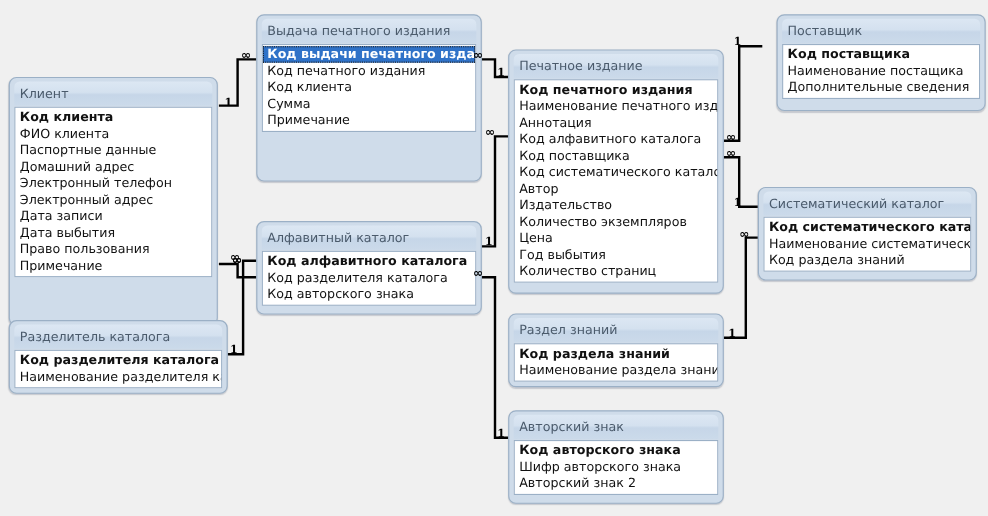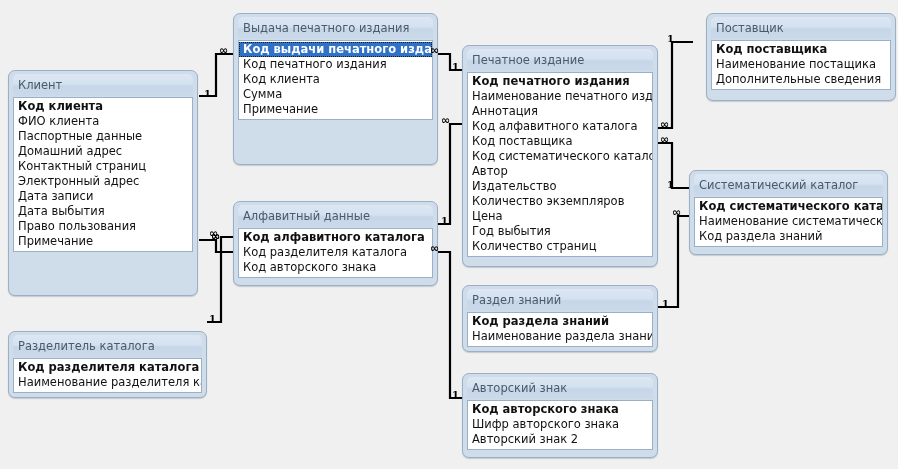--- a/index.html
+++ b/index.html
@@ -87,21 +87,21 @@
       <path d="M 658 307 L 678 307 L 678 216 L 689 216" fill="none" stroke="#000000" stroke-width="2.2"></path>
     </svg>
   <div id="tables-layer">
       <div class="table-box" style="left: 8px; top: 70px; width: 190px; height: 226px;">
         <div class="tbl-header">Клиент</div>
         <div class="tbl-fields">
           <div class="field pk">Код клиента</div>
           <div class="field">ФИО клиента</div>
           <div class="field">Паспортные данные</div>
           <div class="field">Домашний адрес</div>
-          <div class="field">Контактный страниц</div>
+          <div class="field">Электронный телефон</div>
           <div class="field">Электронный адрес</div>
           <div class="field">Дата записи</div>
           <div class="field">Дата выбытия</div>
           <div class="field">Право пользования</div>
           <div class="field">Примечание</div>
         </div>
       </div>
       <div class="table-box" style="left: 233px; top: 13px; width: 205px; height: 152px;">
         <div class="tbl-header">Выдача печатного издания</div>
         <div class="tbl-fields">
@@ -139,28 +139,28 @@
       </div>
       <div class="table-box" style="left: 689px; top: 170px; width: 199px; height: 85px;">
         <div class="tbl-header">Систематический каталог</div>
         <div class="tbl-fields">
           <div class="field pk">Код систематического каталога</div>
           <div class="field">Наименование систематического к</div>
           <div class="field">Код раздела знаний</div>
         </div>
       </div>
       <div class="table-box" style="left: 233px; top: 201px; width: 205px; height: 85px;">
-        <div class="tbl-header">Алфавитный данные</div>
+        <div class="tbl-header">Алфавитный каталог</div>
         <div class="tbl-fields">
           <div class="field pk">Код алфавитного каталога</div>
           <div class="field">Код разделителя каталога</div>
           <div class="field">Код авторского знака</div>
         </div>
       </div>
-      <div class="table-box" style="left: 8px; top: 291px; width: 199px; height: 67px; margin-top: 40px;">
+      <div class="table-box" style="left: 8px; top: 291px; width: 199px; height: 67px;">
         <div class="tbl-header">Разделитель каталога</div>
         <div class="tbl-fields">
           <div class="field pk">Код разделителя каталога</div>
           <div class="field">Наименование разделителя катал</div>
         </div>
       </div>
       <div class="table-box" style="left: 462px; top: 285px; width: 196px; height: 67px;">
         <div class="tbl-header">Раздел знаний</div>
         <div class="tbl-fields">
           <div class="field pk">Код раздела знаний</div>

